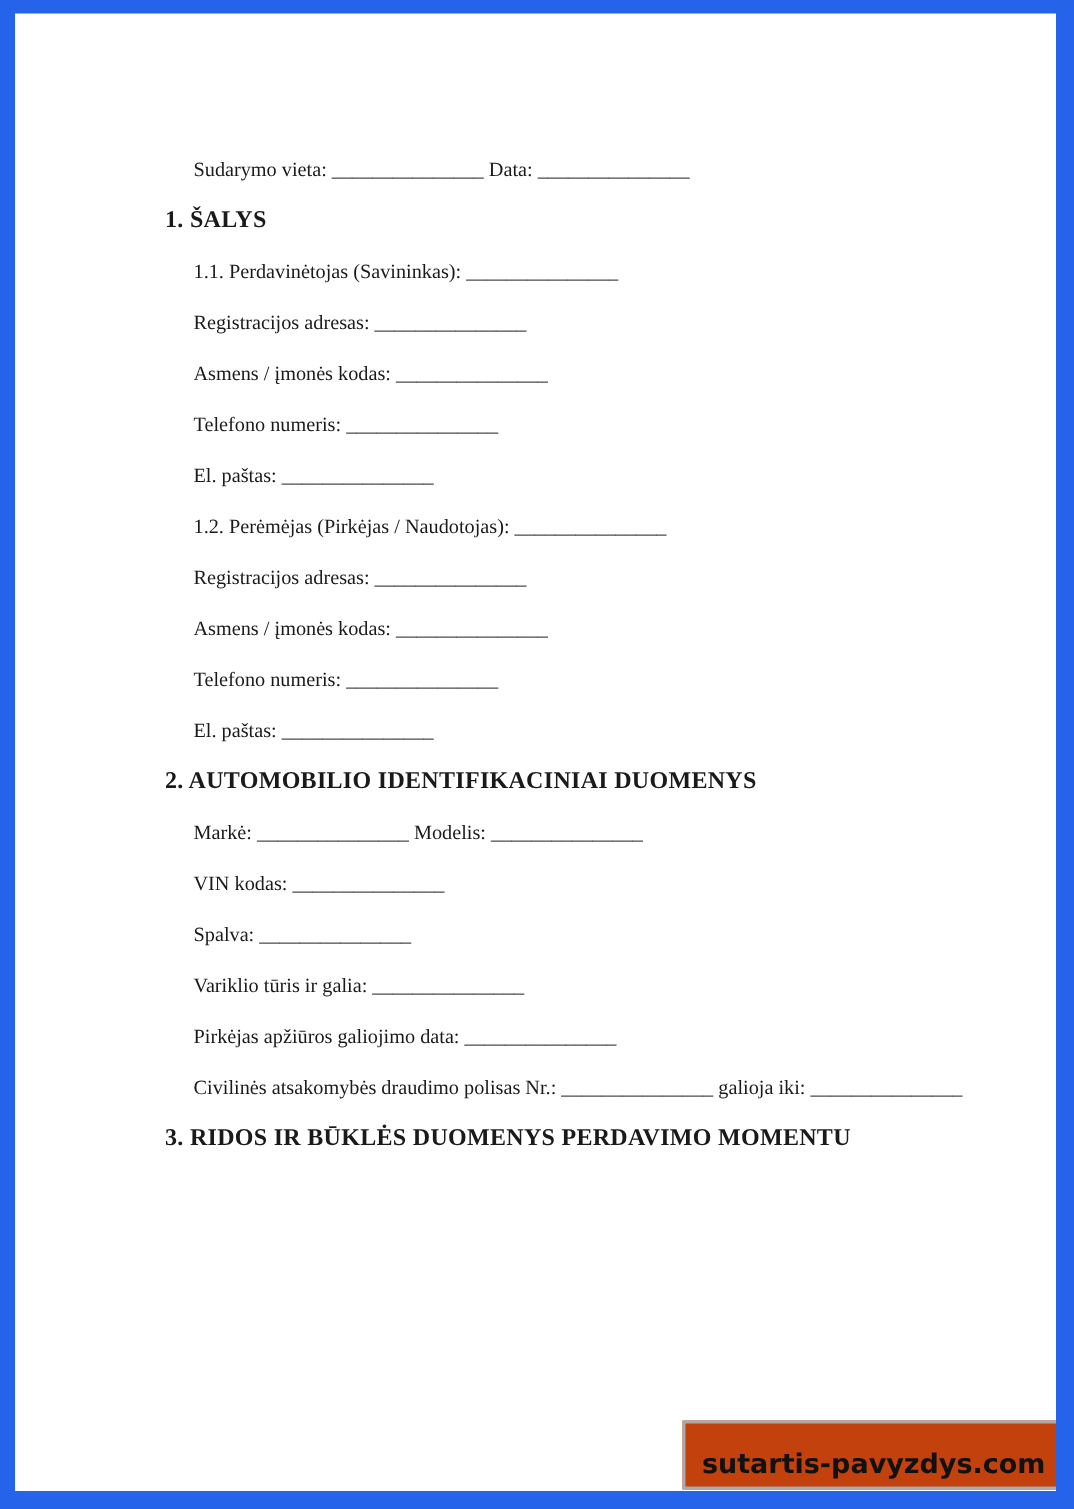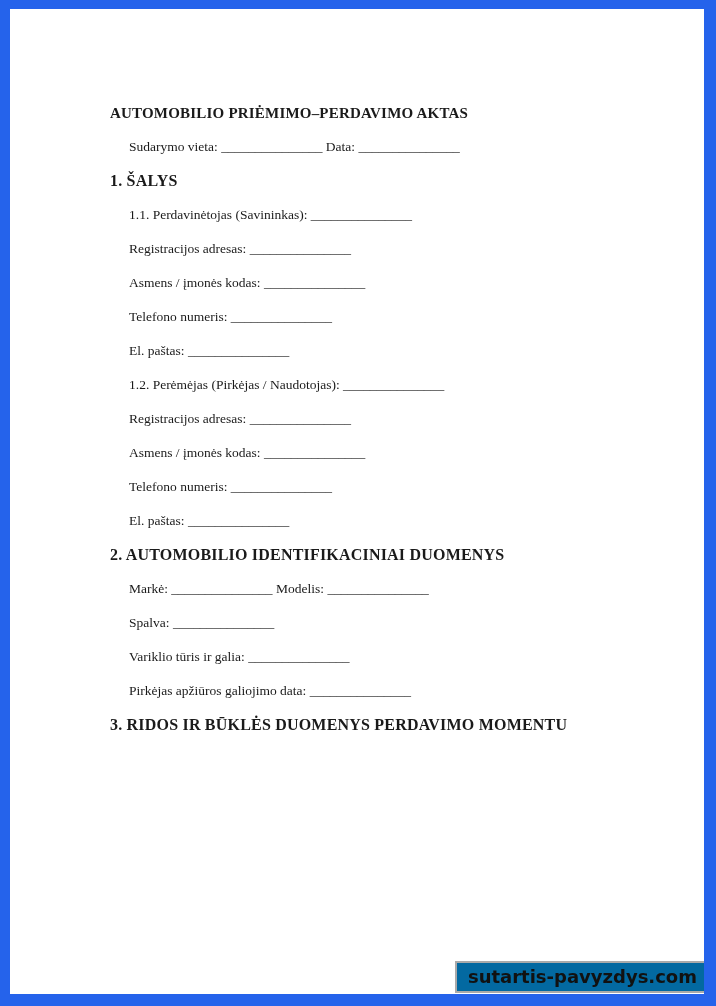--- a/index.html
+++ b/index.html
@@ -45,54 +45,55 @@
   .line.field {
     padding-left: 19px;
   }
   .blank {
     letter-spacing: 0;
   }
   .watermark {
     position: absolute;
     right: -6px;
     bottom: 1px;
-    background: #0369a1;
+    background: #c2410c;
     border: 2px solid #aaaaaa;
-    padding: 3px 11px 4px 11px;
+    padding: 17px 11px 4px 11px;
     font-family: "DejaVu Sans", sans-serif;
     font-weight: bold;
     font-size: 18px;
     color: #111111;
     white-space: nowrap;
     z-index: 2;
   }
 </style>
 </head>
 <body>
 
 <div class="page">
   <div class="content">
-    <h1 class="doc-title">AUTOMOBILIO PRIĖMIMO–PERDAVIMO AKTAS</h1>
     <div id="doc-lines">
         <p class="line field"><span class="label">Sudarymo vieta:</span> <span class="blank">_______________</span> <span class="label">Data:</span> <span class="blank">_______________</span></p>
         <p class="line heading">1. ŠALYS</p>
         <p class="line field"><span class="label">1.1. Perdavinėtojas (Savininkas):</span> <span class="blank">_______________</span></p>
         <p class="line field"><span class="label">Registracijos adresas:</span> <span class="blank">_______________</span></p>
         <p class="line field"><span class="label">Asmens / įmonės kodas:</span> <span class="blank">_______________</span></p>
         <p class="line field"><span class="label">Telefono numeris:</span> <span class="blank">_______________</span></p>
         <p class="line field"><span class="label">El. paštas:</span> <span class="blank">_______________</span></p>
         <p class="line field"><span class="label">1.2. Perėmėjas (Pirkėjas / Naudotojas):</span> <span class="blank">_______________</span></p>
         <p class="line field"><span class="label">Registracijos adresas:</span> <span class="blank">_______________</span></p>
         <p class="line field"><span class="label">Asmens / įmonės kodas:</span> <span class="blank">_______________</span></p>
         <p class="line field"><span class="label">Telefono numeris:</span> <span class="blank">_______________</span></p>
         <p class="line field"><span class="label">El. paštas:</span> <span class="blank">_______________</span></p>
         <p class="line heading">2. AUTOMOBILIO IDENTIFIKACINIAI DUOMENYS</p>
         <p class="line field"><span class="label">Markė:</span> <span class="blank">_______________</span> <span class="label">Modelis:</span> <span class="blank">_______________</span></p>
+        <p class="line field"><span class="label">VIN kodas:</span> <span class="blank">_______________</span></p>
         <p class="line field"><span class="label">Spalva:</span> <span class="blank">_______________</span></p>
         <p class="line field"><span class="label">Variklio tūris ir galia:</span> <span class="blank">_______________</span></p>
         <p class="line field"><span class="label">Pirkėjas apžiūros galiojimo data:</span> <span class="blank">_______________</span></p>
+        <p class="line field"><span class="label">Civilinės atsakomybės draudimo polisas Nr.:</span> <span class="blank">_______________</span> <span class="label">galioja iki:</span> <span class="blank">_______________</span></p>
         <p class="line heading">3. RIDOS IR BŪKLĖS DUOMENYS PERDAVIMO MOMENTU</p>
       </div>
   </div>
   <div class="watermark">
     <span>sutartis-pavyzdys.com</span>
   </div>
 </div>
 
 </body></html>

